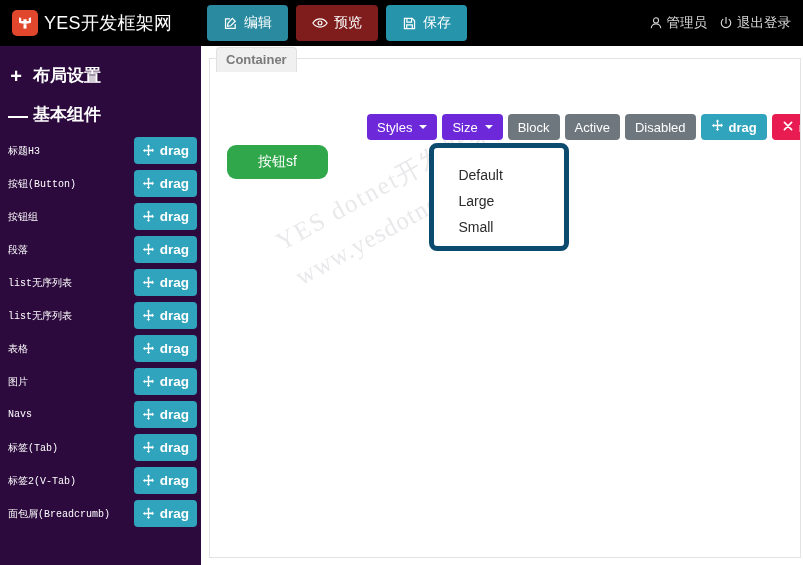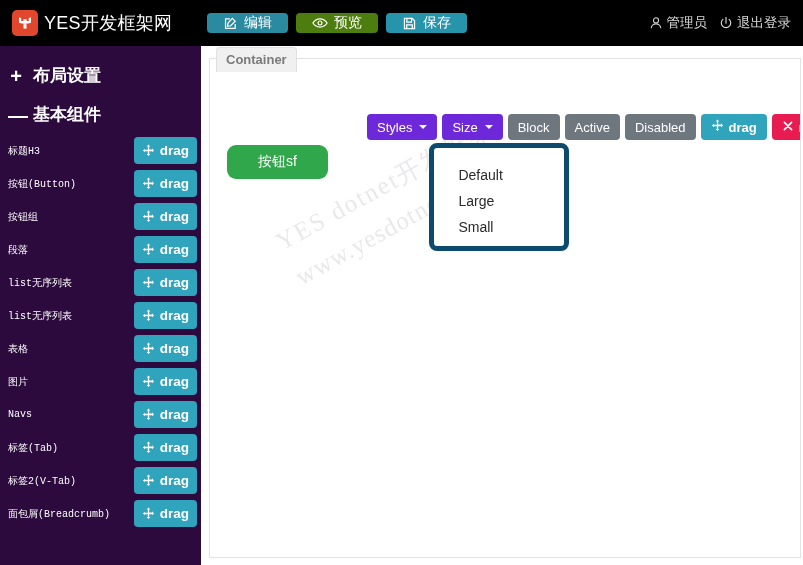--- a/index.html
+++ b/index.html
@@ -28,27 +28,27 @@
     display: inline-flex; align-items: center; justify-content: center;
     margin-right: 6px; flex: 0 0 auto;
   }
   .brand-logo svg { display: block; }
   .brand-name {
     color: #ffffff; font-size: 18px; letter-spacing: .3px;
     white-space: nowrap;
   }
   .head-actions { display: flex; align-items: center; gap: 8px; margin-left: 4px; }
   .hbtn {
-    height: 20px; padding: 0 16px; border: none; border-radius: 4px;
+    height: 36px; padding: 0 16px; border: none; border-radius: 4px;
     color: #ffffff; font-size: 14px; cursor: pointer;
     display: inline-flex; align-items: center; gap: 6px;
     white-space: nowrap;
   }
   .hbtn.edit    { background: #2a8ba0; }
-  .hbtn.preview { background: #4d7c0f; }
+  .hbtn.preview { background: #7f1d1d; }
   .hbtn.save    { background: #2694ab; }
   .hbtn svg { display: block; }
 
   .head-right {
     position: absolute; right: 12px; top: 0; height: 46px;
     display: flex; align-items: center; gap: 12px;
   }
   .hlink {
     color: #d9d9d9; font-size: 13.5px; cursor: pointer;
     display: inline-flex; align-items: center; gap: 4px; white-space: nowrap;

